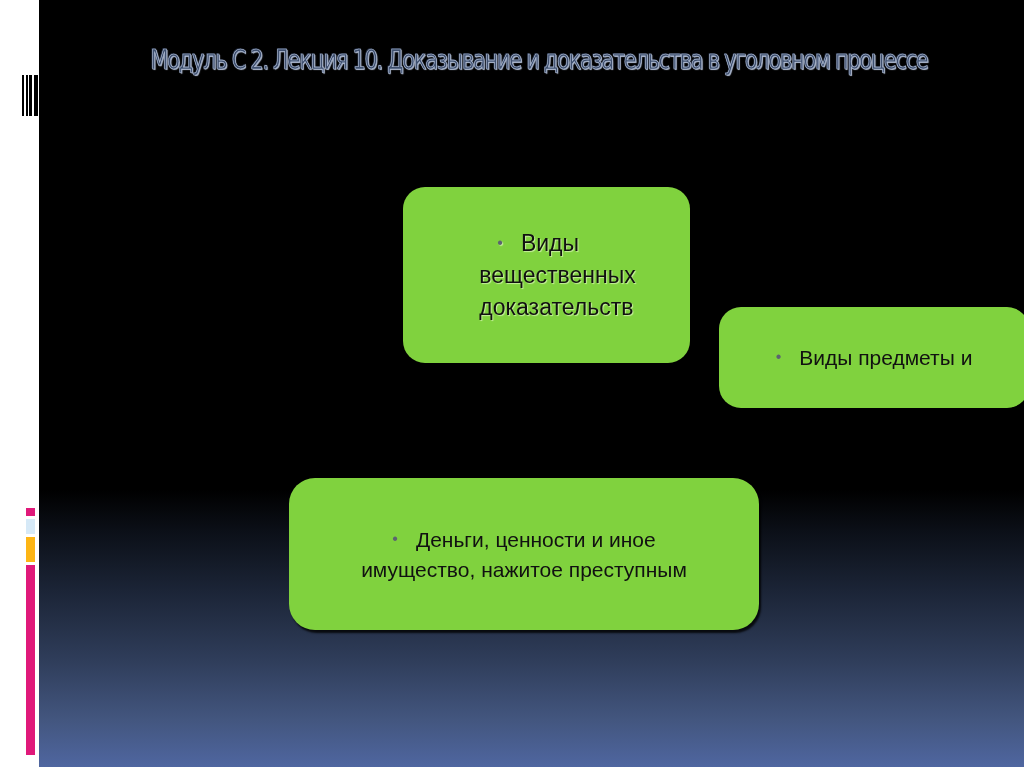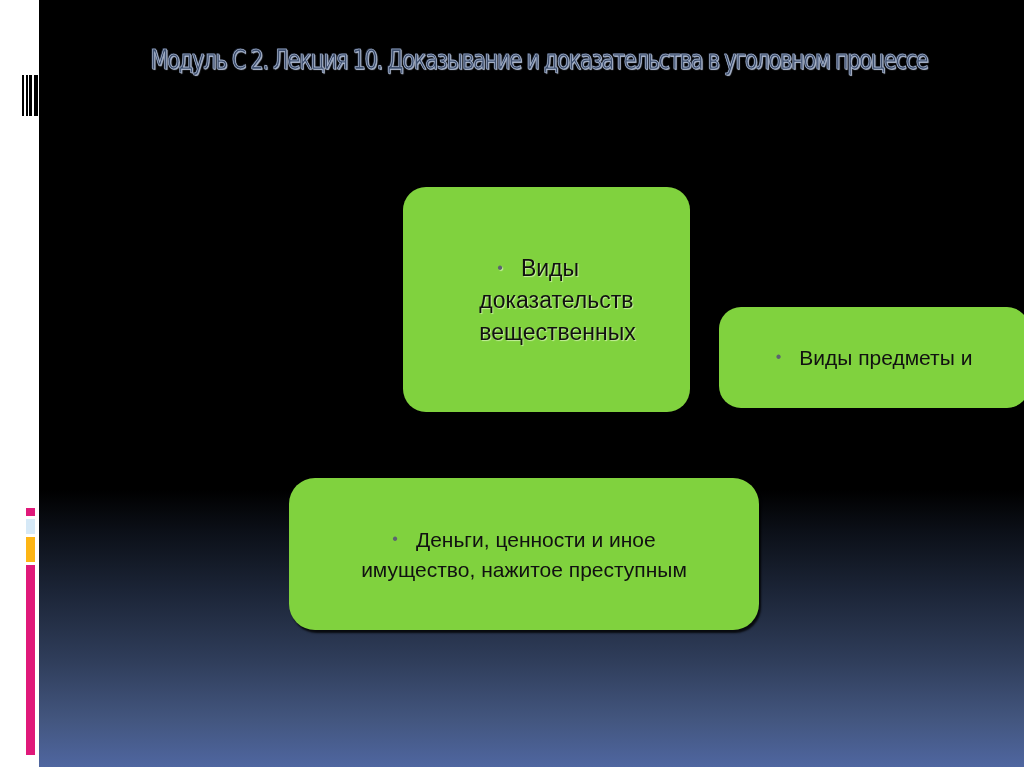--- a/index.html
+++ b/index.html
@@ -55,25 +55,25 @@
   </div>
   <div class="accent" style="top:508px;height:8px;background:#e0197a"></div>
   <div class="accent" style="top:519px;height:15px;background:#d6e9f7"></div>
   <div class="accent" style="top:537px;height:25px;background:#fdb515"></div>
   <div class="accent" style="top:565px;height:190px;background:#e0197a"></div>
 </div>
 
 <div class="slide">
   <div class="title">Модуль С 2. Лекция 10. Доказывание и доказательства в уголовном процессе</div>
 
-  <div class="box center" style="left:364px;top:187px;width:287px;height:225px;border-radius:23px;">
+  <div class="box center" style="left:364px;top:187px;width:287px;height:176px;">
     <div class="text">
       <div style="padding-left:40px;"><span class="bullet">•</span><span>Виды</span></div>
+      <div style="padding-left:22px;">вещественных</div>
       <div style="padding-left:22px;">доказательств</div>
-      <div style="padding-left:22px;">вещественных</div>
     </div>
   </div>
 
 
   <div class="box right" style="left:680px;top:307px;width:310px;height:101px;">
     <div class="text">
       <div><span class="bullet">•</span><span>Виды предметы и</span></div>
     </div>
   </div>
 

